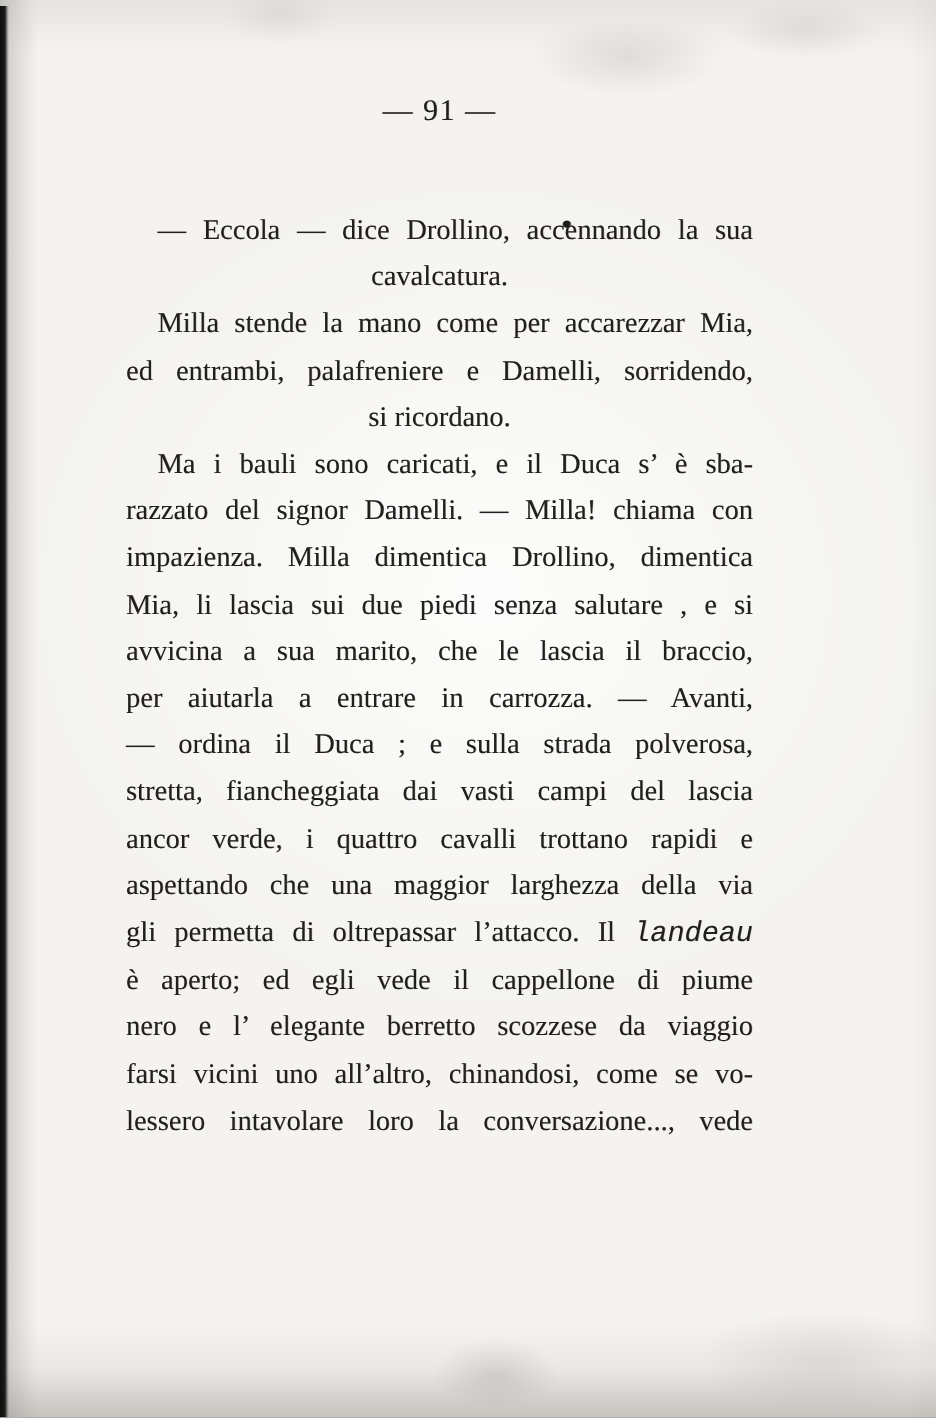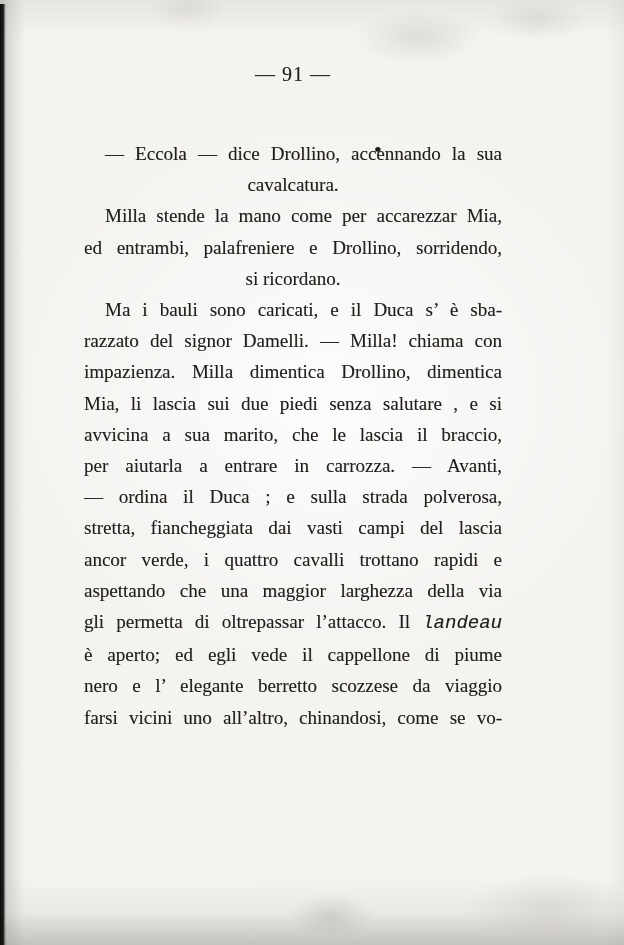--- a/index.html
+++ b/index.html
@@ -83,31 +83,32 @@
 </head>
 <body>
 
 <div class="scan">
   <div class="left-edge"></div>
   <div class="page-number">— 91 —</div>
   <div class="text-block" id="text-block">
       <div class="line indent just"><span>— Eccola — dice Drollino, accennando la sua</span></div>
       <div class="line"><span>cavalcatura.</span></div>
       <div class="line indent just"><span>Milla stende la mano come per accarezzar Mia,</span></div>
-      <div class="line just"><span>ed entrambi, palafreniere e Drollino, sorridendo,</span></div>
+      <div class="line just"><span>ed entrambi, palafreniere e Damelli, sorridendo,</span></div>
       <div class="line"><span>si ricordano.</span></div>
       <div class="line indent just"><span>Ma i bauli sono caricati, e il Duca s’ è sba-</span></div>
       <div class="line just"><span>razzato del signor Damelli. — Milla! chiama con</span></div>
       <div class="line just"><span>impazienza. Milla dimentica Drollino, dimentica</span></div>
       <div class="line just"><span>Mia, li lascia sui due piedi senza salutare , e si</span></div>
       <div class="line just"><span>avvicina a sua marito, che le lascia il braccio,</span></div>
       <div class="line just"><span>per aiutarla a entrare in carrozza. — Avanti,</span></div>
       <div class="line just"><span>— ordina il Duca ; e sulla strada polverosa,</span></div>
       <div class="line just"><span>stretta, fiancheggiata dai vasti campi del lascia</span></div>
       <div class="line just"><span>ancor verde, i quattro cavalli trottano rapidi e</span></div>
       <div class="line just"><span>aspettando che una maggior larghezza della via</span></div>
       <div class="line just"><span>gli permetta di oltrepassar l’attacco. Il </span><span class="italic">landeau</span></div>
       <div class="line just"><span>è aperto; ed egli vede il cappellone di piume</span></div>
       <div class="line just"><span>nero e l’ elegante berretto scozzese da viaggio</span></div>
       <div class="line just"><span>farsi vicini uno all’altro, chinandosi, come se vo-</span></div>
+      <div class="line just"><span>lessero intavolare loro la conversazione..., vede</span></div>
     </div>
   <div class="ink-speck"></div>
 </div>
 
 </body></html>

